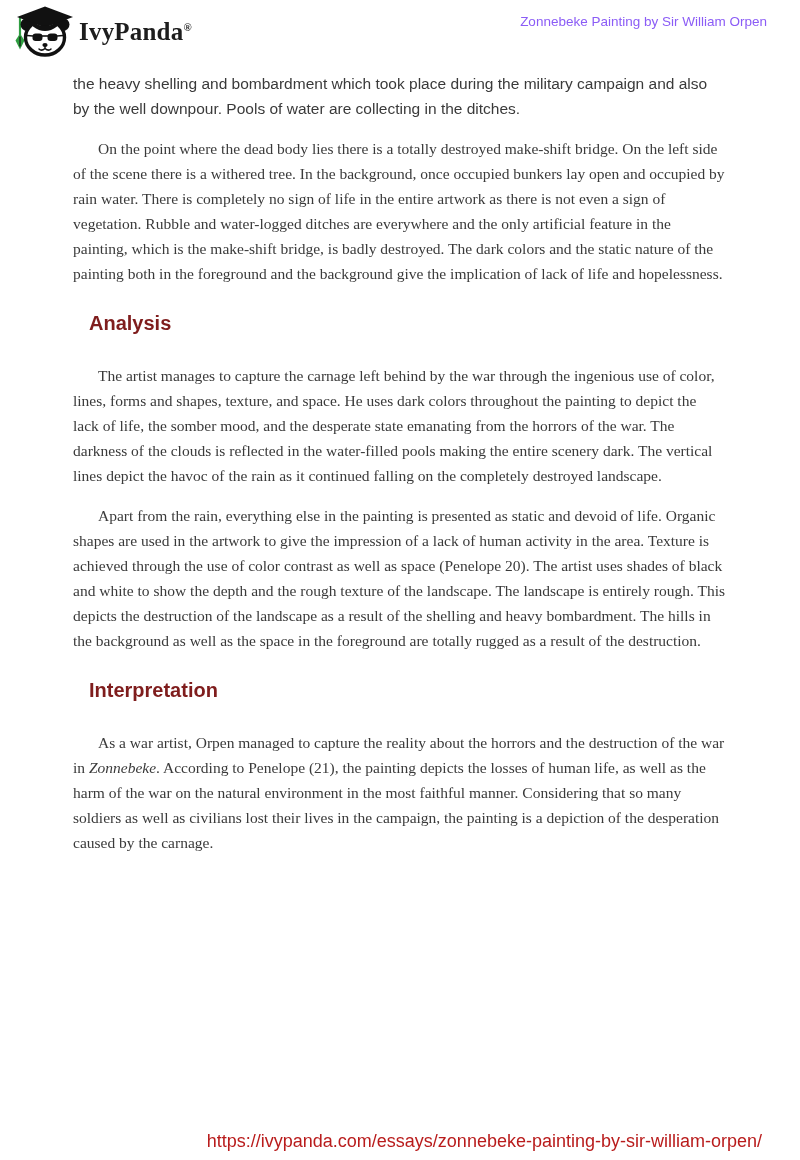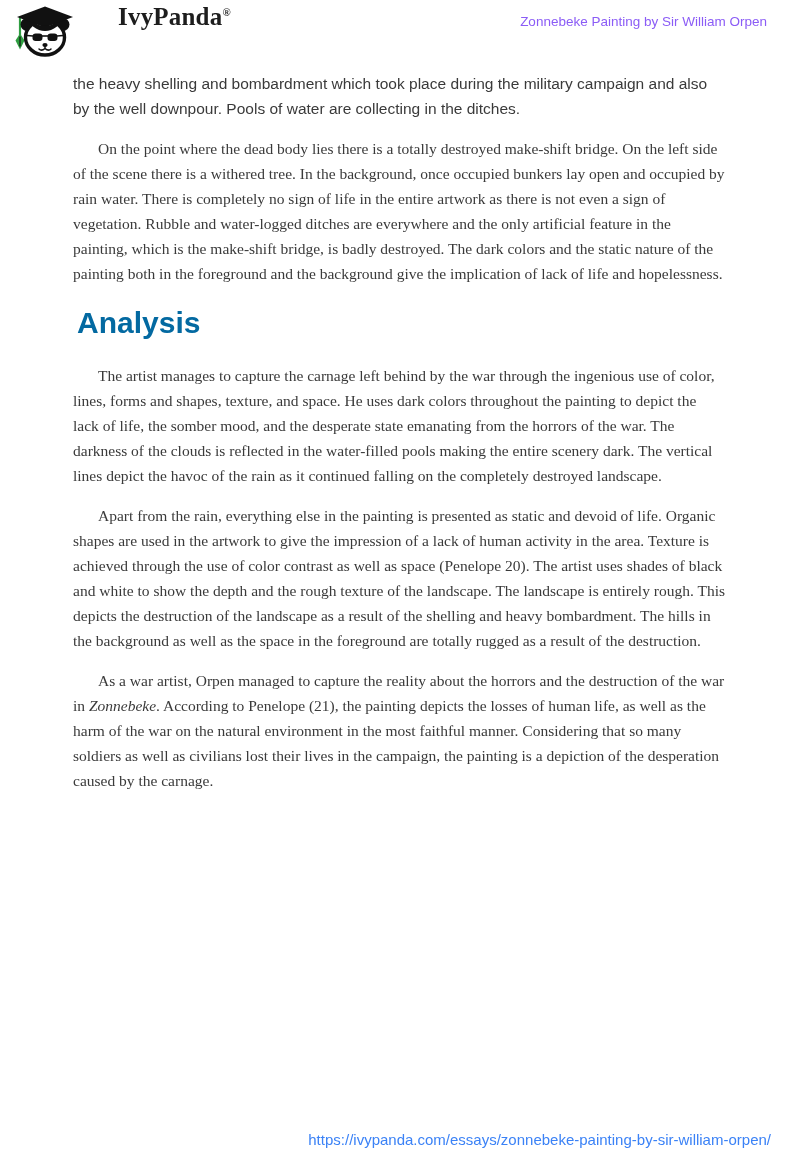--- a/index.html
+++ b/index.html
@@ -9,21 +9,21 @@
     height: 1160px;
     background: #ffffff;
     font-family: "Liberation Sans", sans-serif;
     overflow: hidden;
   }
 
   
   .header { position: absolute; top: 0; left: 0; right: 0; height: 70px; }
   .logo {
     position: absolute; left: 10px; top: 3px;
-    display: flex; align-items: flex-start; gap: 39px;
+    display: flex; align-items: center;
   }
   .logo-icon { width: 64px; height: 57px; display: block; }
   .logo-text {
     font-family: "Liberation Serif", serif;
     font-weight: bold;
     font-size: 25px;
     color: #1d1d1d;
     margin-left: 5px;
     letter-spacing: 0.2px;
   }
@@ -35,31 +35,31 @@
 
   
   .content {
     position: absolute; top: 71px; left: 73px; width: 652px;
     font-size: 15.5px; line-height: 25px; color: #3a3a3a;
     text-align: left;
   }
   .content p { margin: 0 0 15px 0; }
   .content p.indent { text-indent: 25px; font-family: Liberation Serif, serif; }
   .content h1 {
-    font-size: 30px; line-height: 34px;
-    margin: 20px 0 23px 4px;
-    color: #0369a1; font-weight: bold;
+    font-size: 20px; line-height: 34px;
+    margin: 20px 0 23px 16px;
+    color: #7f1d1d; font-weight: bold;
     font-family: "Liberation Sans", sans-serif;
   }
   .italic { font-style: italic; }
 
   
   .footer-url {
-    position: absolute; top: 1131px; right: 29px;
-    font-size: 15px; color: #3b82f6;
+    position: absolute; top: 1131px; right: 38px;
+    font-size: 18px; color: #b91c1c;
   }
 </style>
 </head>
 <body>
 
 <div class="page">
 
   <div class="header">
     <div class="logo">
       <svg class="logo-icon" viewBox="0 0 64 56" aria-hidden="true">
@@ -90,18 +90,19 @@
     </div>
     <div class="header-title">Zonnebeke Painting by Sir William Orpen</div>
   </div>
 
   <div class="content">
     <p>the heavy shelling and bombardment which took place during the military campaign and also by the well downpour. Pools of water are collecting in the ditches.</p>
     <p class="indent">On the point where the dead body lies there is a totally destroyed make-shift bridge. On the left side of the scene there is a withered tree. In the background, once occupied bunkers lay open and occupied by rain water. There is completely no sign of life in the entire artwork as there is not even a sign of vegetation. Rubble and water-logged ditches are everywhere and the only artificial feature in the painting, which is the make-shift bridge, is badly destroyed. The dark colors and the static nature of the painting both in the foreground and the background give the implication of lack of life and hopelessness.</p>
     <h1>Analysis</h1>
     <p class="indent">The artist manages to capture the carnage left behind by the war through the ingenious use of color, lines, forms and shapes, texture, and space. He uses dark colors throughout the painting to depict the lack of life, the somber mood, and the desperate state emanating from the horrors of the war. The darkness of the clouds is reflected in the water-filled pools making the entire scenery dark. The vertical lines depict the havoc of the rain as it continued falling on the completely destroyed landscape.</p>
     <p class="indent">Apart from the rain, everything else in the painting is presented as static and devoid of life. Organic shapes are used in the artwork to give the impression of a lack of human activity in the area. Texture is achieved through the use of color contrast as well as space (Penelope 20). The artist uses shades of black and white to show the depth and the rough texture of the landscape. The landscape is entirely rough. This depicts the destruction of the landscape as a result of the shelling and heavy bombardment. The hills in the background as well as the space in the foreground are totally rugged as a result of the destruction.</p>
+    <h1>Interpretation</h1>
     <p class="indent"><span>As a war artist, Orpen managed to capture the reality about the horrors and the destruction of the war in </span><span class="italic">Zonnebeke</span><span>. According to Penelope (21), the painting depicts the losses of human life, as well as the harm of the war on the natural environment in the most faithful manner. Considering that so many soldiers as well as civilians lost their lives in the campaign, the painting is a depiction of the desperation caused by the carnage.</span></p>
   </div>
 
   <div class="footer-url">https://ivypanda.com/essays/zonnebeke-painting-by-sir-william-orpen/</div>
 
 </div>
 
 </body></html>

